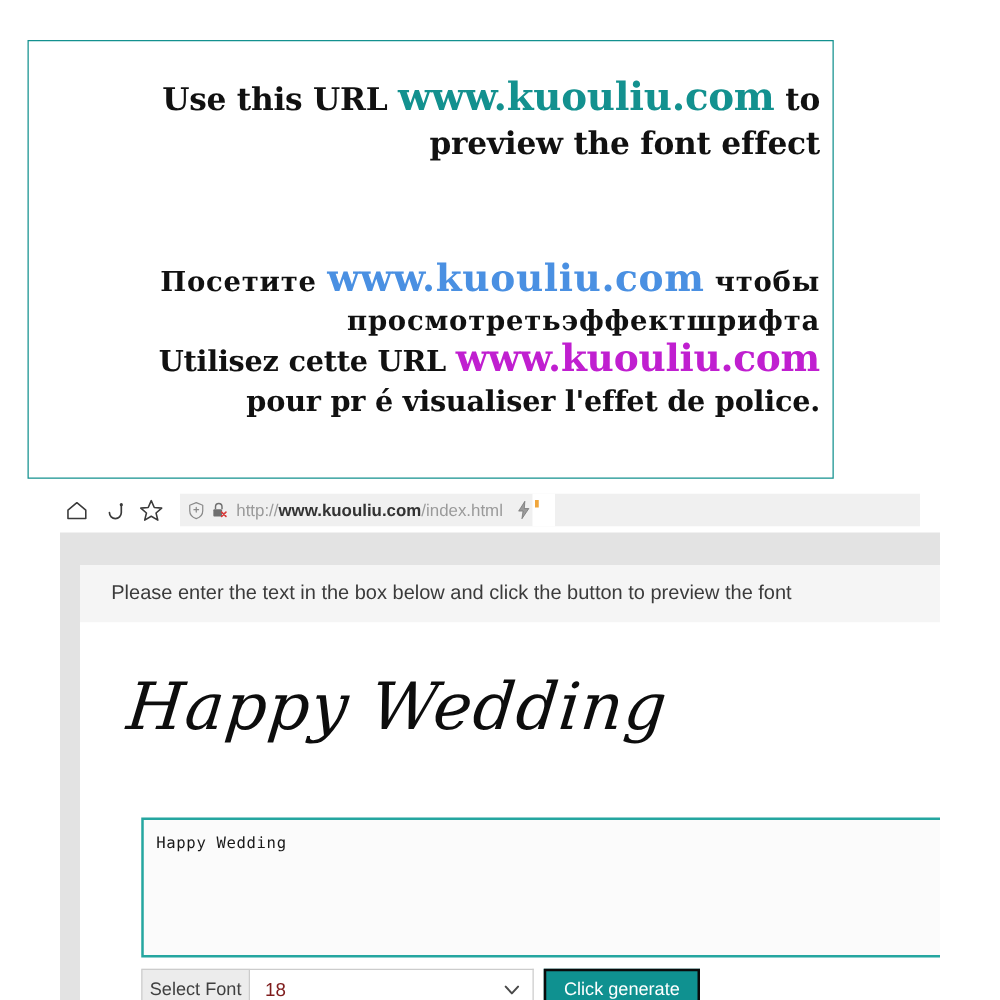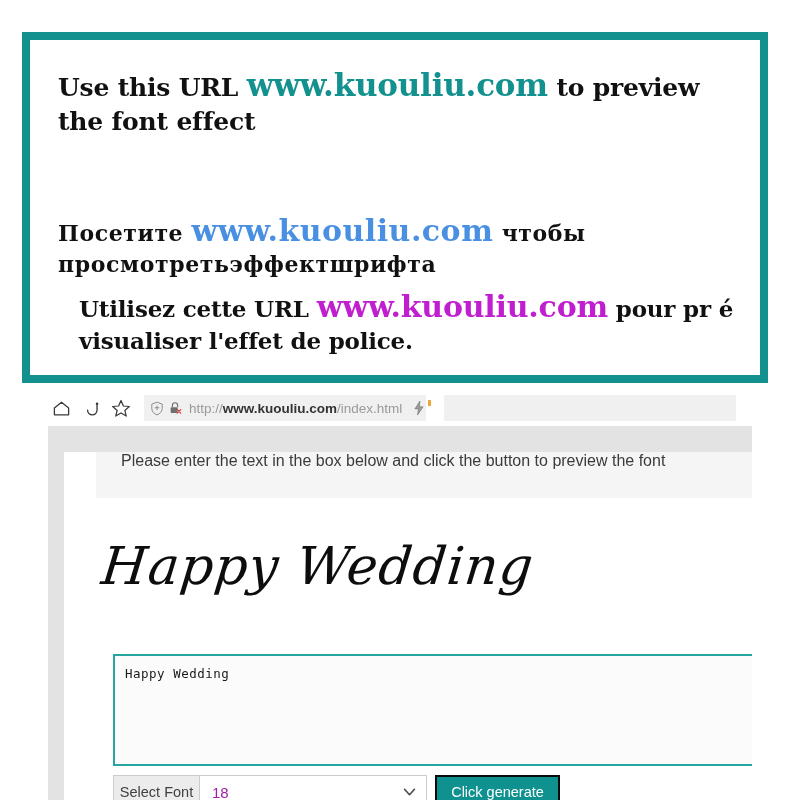--- a/index.html
+++ b/index.html
@@ -13,25 +13,26 @@
     position: relative;
     overflow: hidden;
     font-family: "Liberation Sans", sans-serif;
   }
 
   
   #promo-panel {
     position: absolute;
     left: 22px;
     top: 32px;
-    width: 746px;
+    width: 645px;
     height: 351px;
-    border: 8px solid #1d4ed8;
-    background: #ffffff;
-    box-sizing: border-box;
+    border: 1px solid #1d4ed8;
+    background: #ffffff;
+    box-sizing: border-box;
+    text-align: right;
   }
   .promo-line {
     position: absolute;
     left: 28px;
     right: 10px;
     font-family: "DejaVu Serif", "Liberation Serif", serif;
     font-weight: bold;
     color: #111111;
     line-height: 1.28;
     letter-spacing: -0.2px;
@@ -40,21 +41,21 @@
     top: 26px;
     font-size: 25px;
   }
   #promo-line-ru {
     top: 131px;
     font-size: 22px;
     letter-spacing: 0.6px;
     margin-top: 41px;
   }
   #promo-line-fr {
-    top: 248px;
+    top: 236px;
     font-size: 23px;
     margin-left: 21px;
   }
   .promo-url {
     font-family: "DejaVu Serif", "Liberation Serif", serif;
     font-weight: bold;
   }
   #promo-url-en { font-size: 31px; color: #13918f; }
   #promo-url-ru { font-size: 30px; color: #4a90e2; letter-spacing: 0.5px; }
   #promo-url-fr { font-size: 30px; color: #c01fd0; }
@@ -171,21 +172,21 @@
   }
 
   #instruction-bar {
     position: absolute;
     left: 0;
     top: 26px;
     width: 688px;
     height: 46px;
     background: #f5f5f5;
     display: flex;
-    margin-left: 32px;
+    align-items: center;
   }
   #instruction-text {
     font-family: "Liberation Sans", sans-serif;
     font-size: 16px;
     color: #3b3b3b;
     padding-left: 25px;
   }
 
   #preview-area {
     position: absolute;
@@ -258,21 +259,21 @@
     border: 1px solid #cccccc;
     border-left: none;
     box-sizing: border-box;
     display: flex;
     align-items: center;
     position: relative;
   }
   #font-size-value {
     font-family: "Liberation Sans", sans-serif;
     font-size: 15px;
-    color: #a21caf;
+    color: #7f1d1d;
     padding-left: 12px;
   }
   #select-chevron {
     position: absolute;
     right: 10px;
     top: 50%;
     transform: translateY(-50%);
     display: flex;
   }
   #generate-button {

